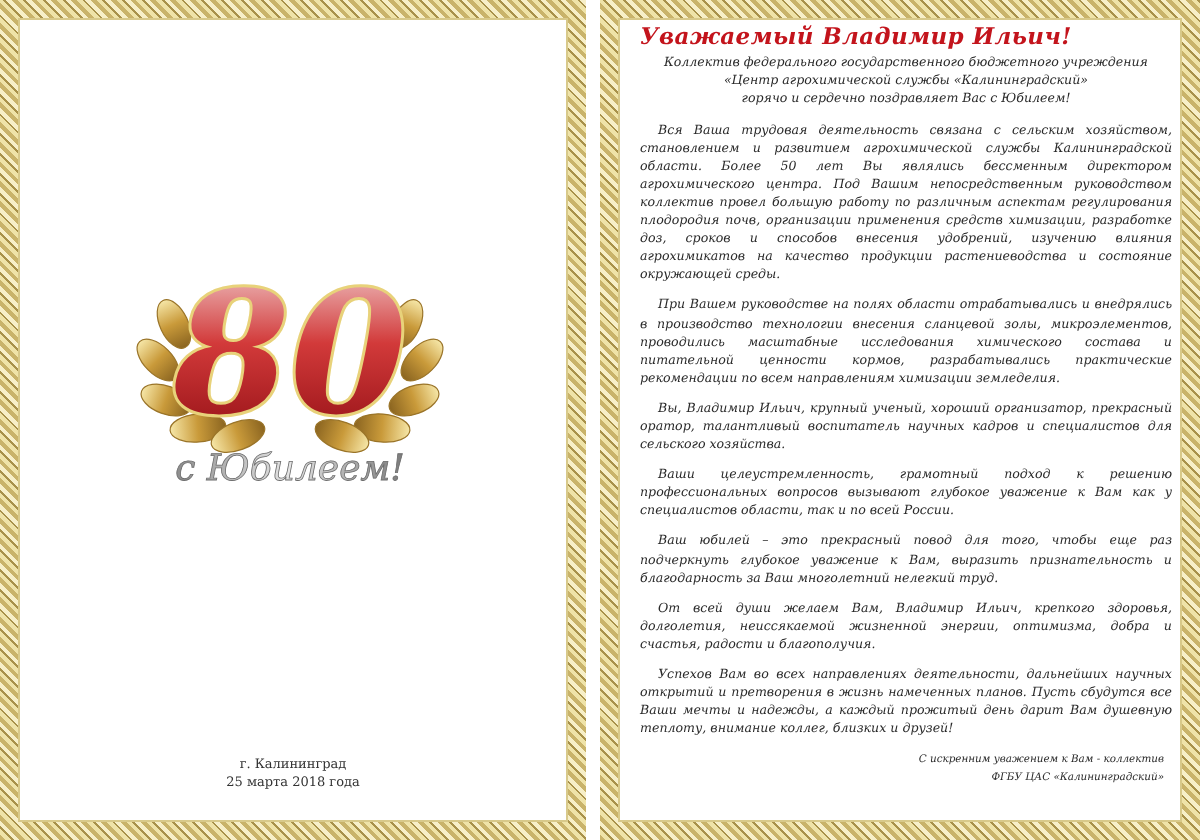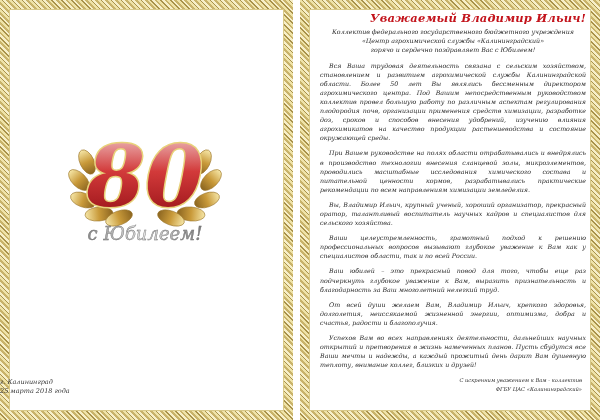--- a/index.html
+++ b/index.html
@@ -36,40 +36,39 @@
       left: 45px;
       top: 118px;
       width: 200px;
       height: 140px;
     }
     .city-date {
       position: absolute;
       left: 0;
       width: 293px;
       top: 378px;
-      text-align: left;
+      text-align: center;
       font-family: "DejaVu Serif", serif;
-      font-style: italic;
       font-size: 6.5px;
       line-height: 9px;
       color: #333;
     }
 
     
     .letter {
       position: absolute;
       left: 20px;
       right: 14px;
       top: 10px;
       font-family: "DejaVu Serif", serif;
       font-style: italic;
       color: #2a2a2a;
     }
     .title {
-      text-align: right;
+      text-align: left;
       color: #c3141c;
       font-family: "DejaVu Serif", serif;
       font-style: italic;
       font-weight: bold;
       font-size: 11.5px;
       line-height: 16px;
       letter-spacing: 0.2px;
     }
     .intro {
       text-align: center;

